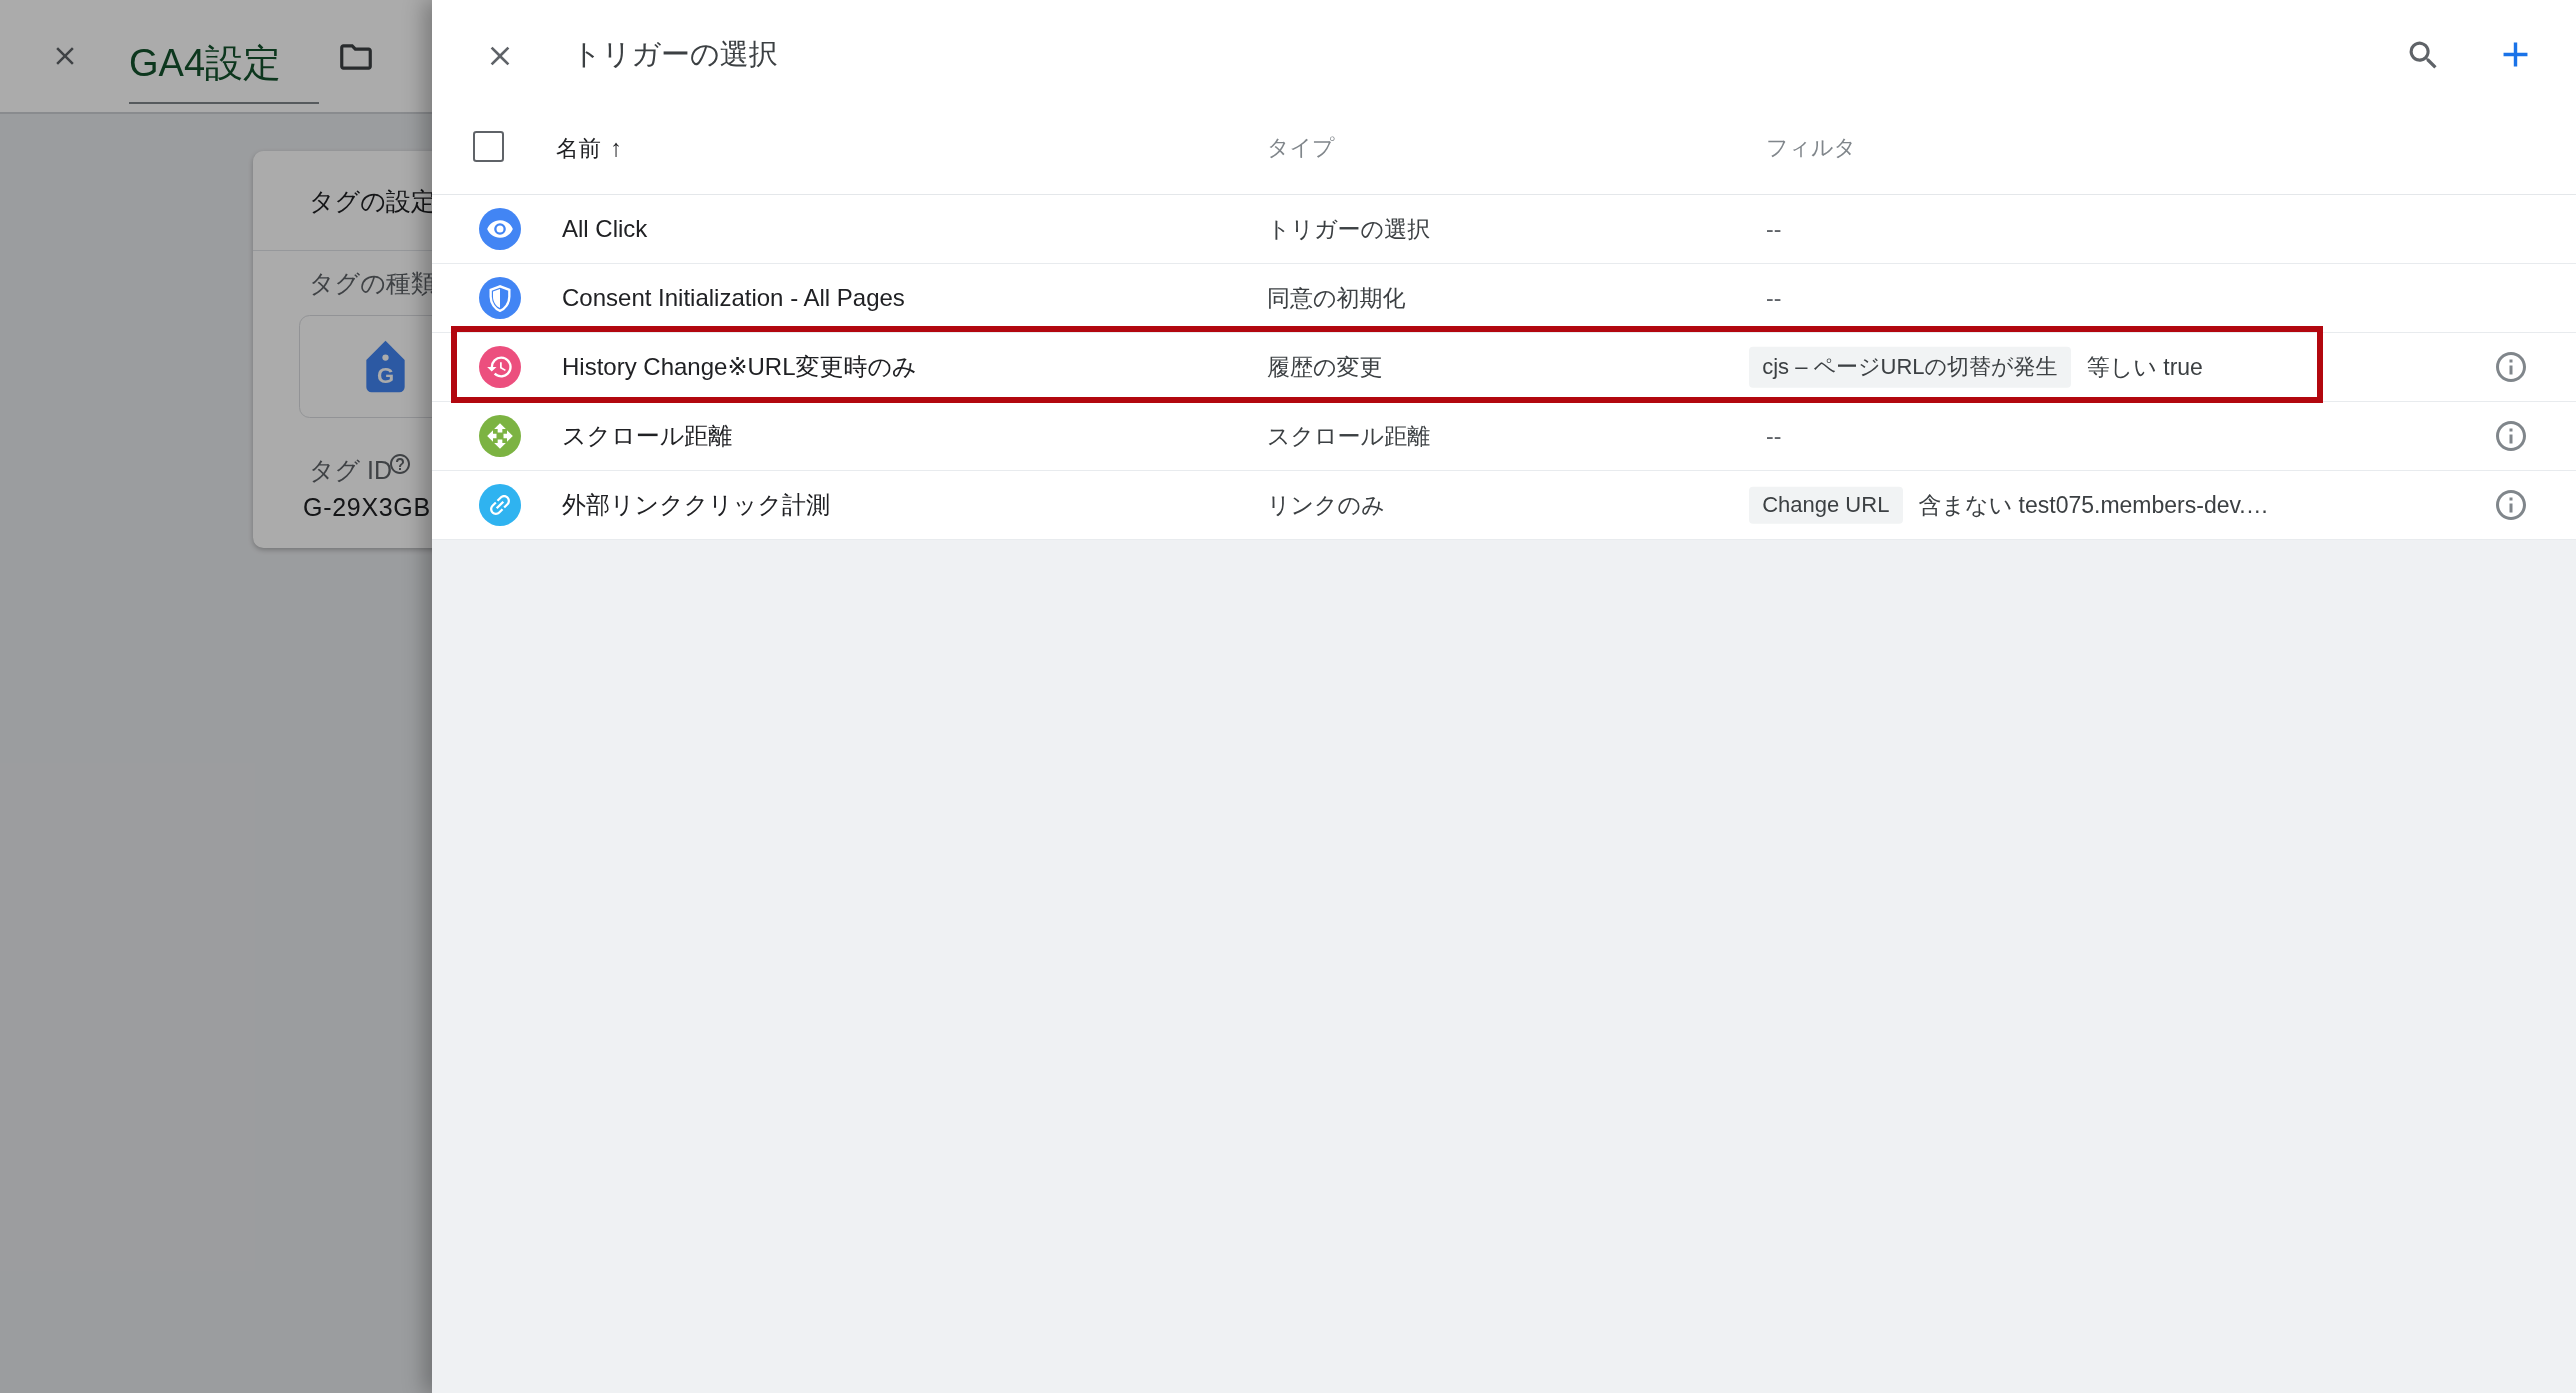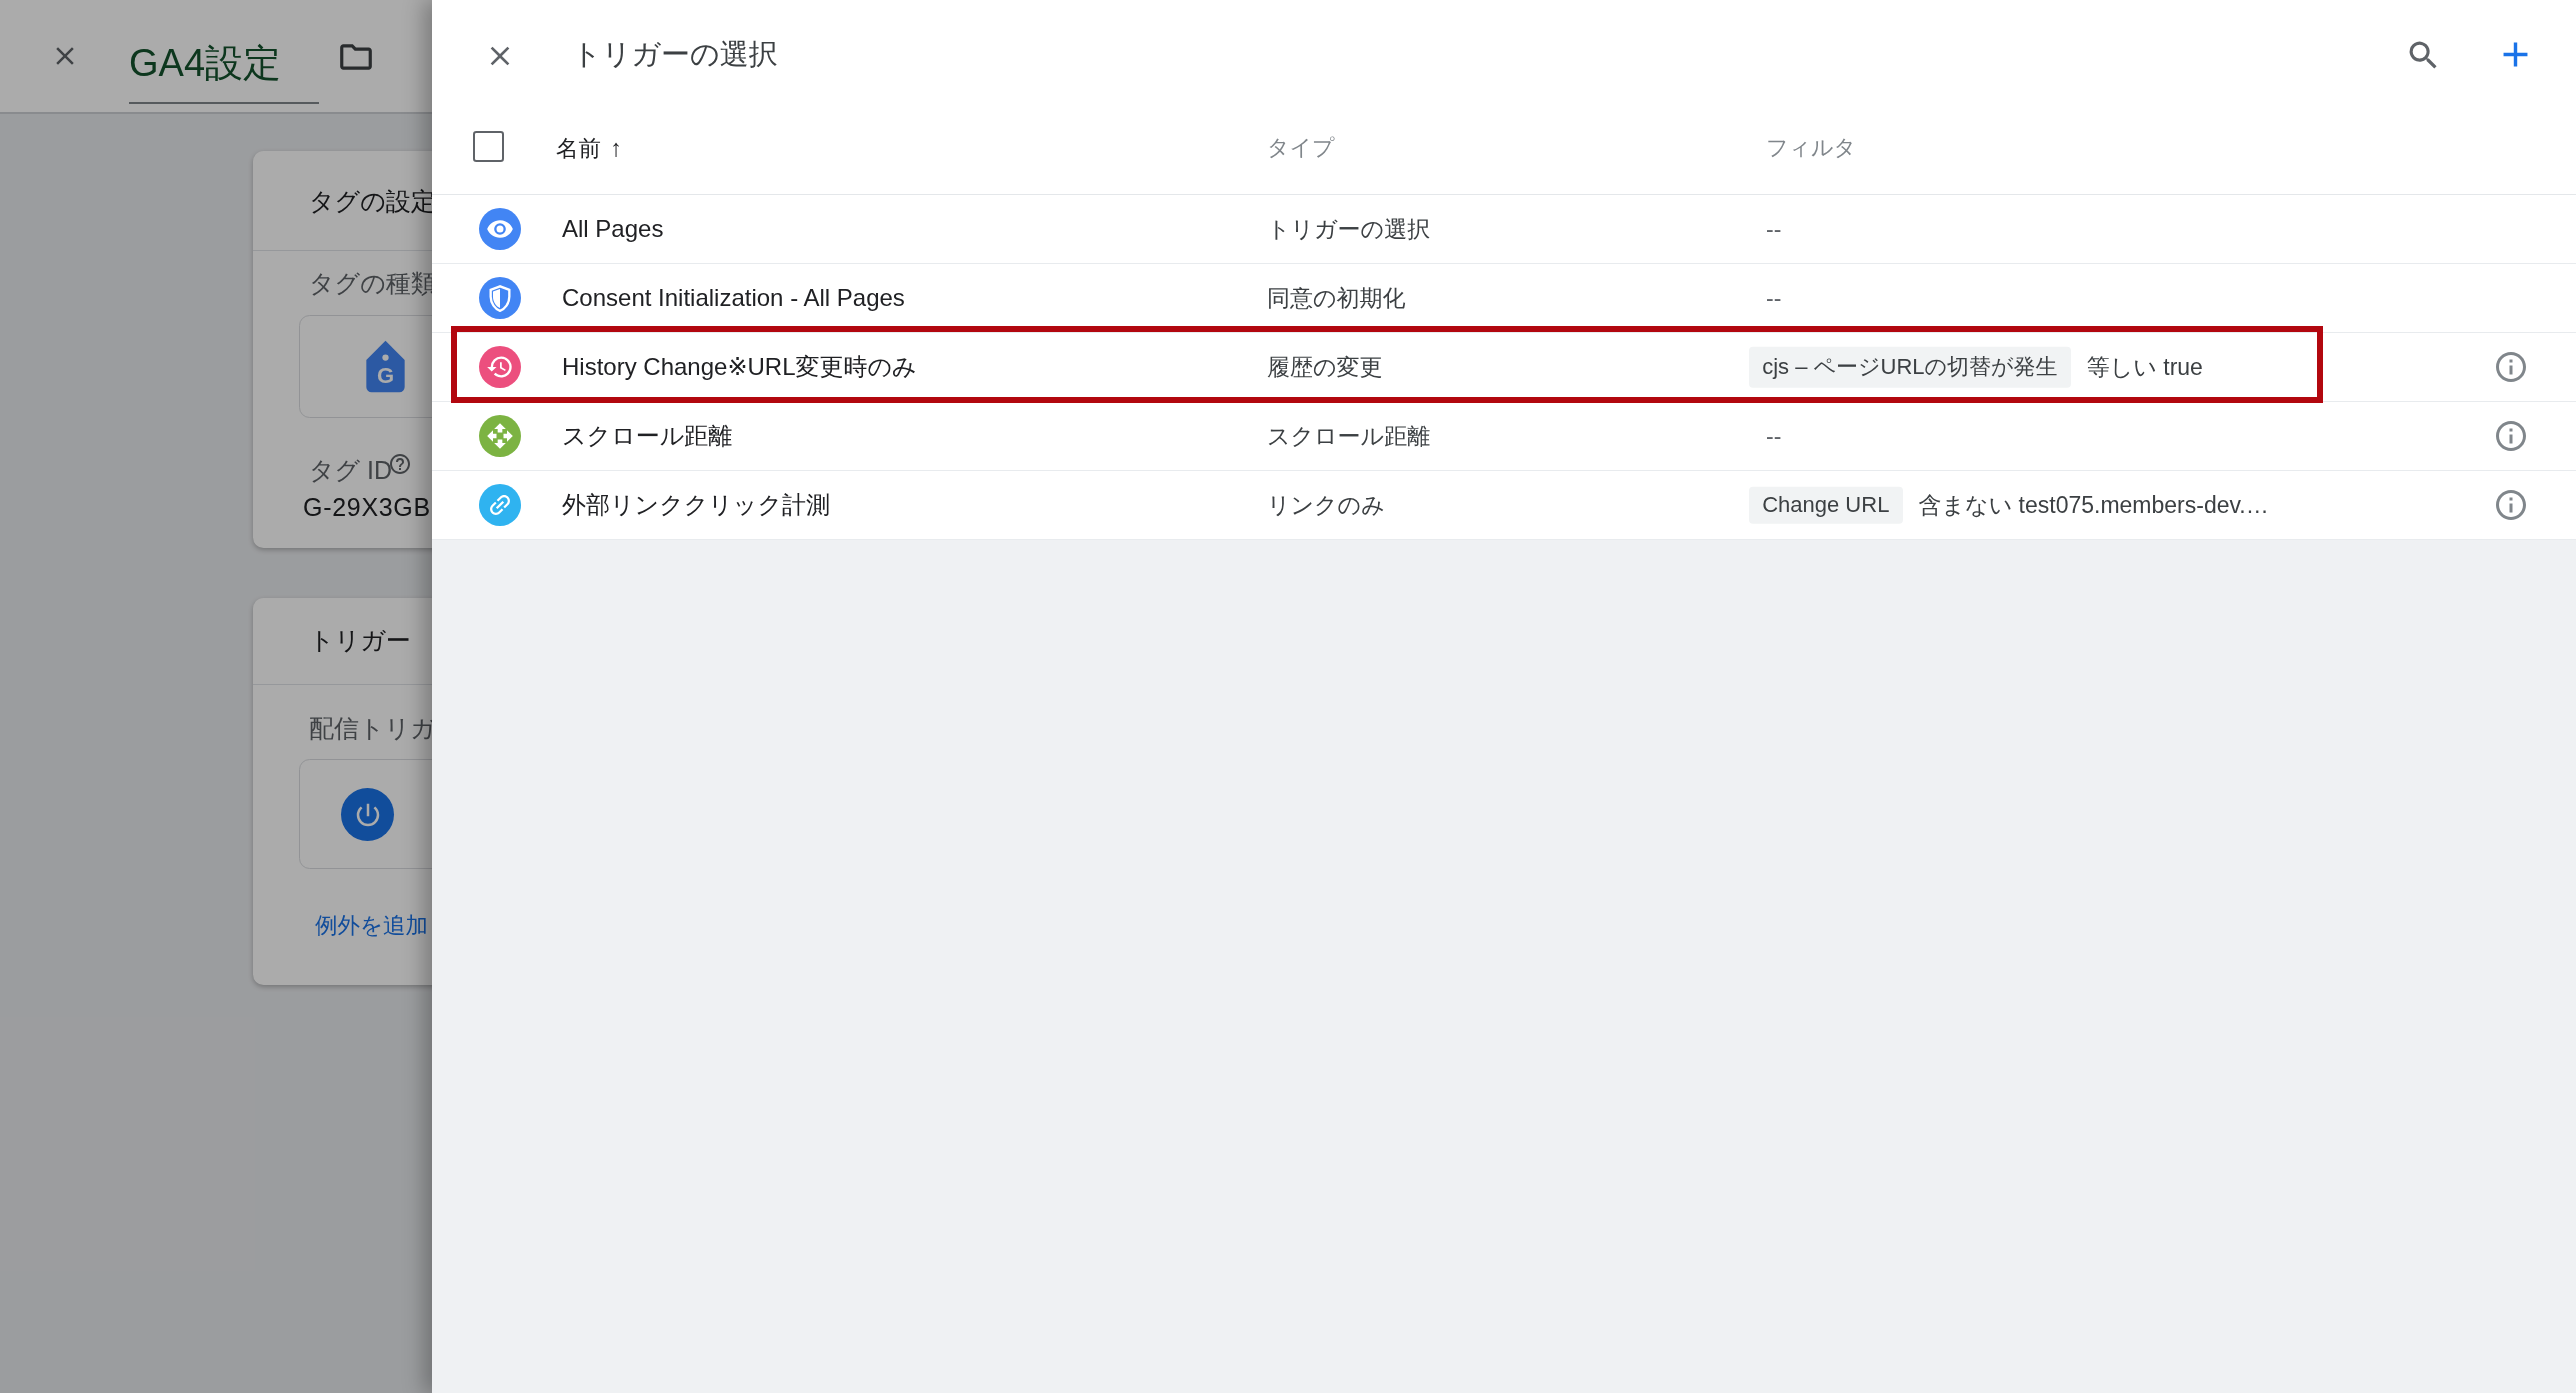--- a/index.html
+++ b/index.html
@@ -112,33 +112,20 @@
       </div>
       <div class="card-label nowrap" style="top:303px">タグ ID</div>
       <span class="help-icon" style="left:135px; top:301px;">
         <svg viewBox="0 0 24 24">
             <path fill="#5f6368" d="M11 18h2v-2h-2v2zm1-16C6.48 2 2 6.48 2 12s4.48 10 10 10 10-4.48 10-10S17.52 2 12 2zm0 18c-4.41 0-8-3.59-8-8s3.59-8 8-8 8 3.59 8 8-3.59 8-8 8zm0-14a4 4 0 0 0-4 4h2a2 2 0 1 1 4 0c0 2-3 1.75-3 5h2c0-2.25 3-2.5 3-5a4 4 0 0 0-4-4z"></path>
           </svg>
       </span>
       <div class="tag-id-value nowrap" style="top:342px">G-29X3GBF</div>
     </div>
 
-    <div class="card card2">
-      <div class="card-heading nowrap" style="top:26.4px">トリガー</div>
-      <div class="card-div" style="top:86px"></div>
-      <div class="card-label nowrap" style="top:114px">配信トリガー</div>
-      <div class="inner-box" style="top:161px; height:110px;">
-        <span class="power-circle">
-          <svg viewBox="0 0 24 24" width="30" height="30">
-              <path fill="#fff" d="M13 3h-2v10h2V3zm4.83 2.17-1.42 1.42A6.92 6.92 0 0 1 19 12a7 7 0 1 1-14 0c0-2.06.88-3.92 2.58-5.42L6.17 5.17A8.93 8.93 0 0 0 3 12a9 9 0 1 0 18 0c0-2.74-1.23-5.19-3.17-6.83z"></path>
-            </svg>
-        </span>
-      </div>
-      <div class="exception-link nowrap" style="top:312px">例外を追加</div>
-    </div>
   </div>
 
   <div class="scrim"></div>
 
   <div class="panel">
 
     <div class="panel-header">
       <span class="close">
         <svg viewBox="0 0 24 24">
             <path fill="#5f6368" d="M19 6.41L17.59 5 12 10.59 6.41 5 5 6.41 10.59 12 5 17.59 6.41 19 12 13.41 17.59 19 19 17.59 13.41 12z"></path>
@@ -167,21 +154,21 @@
     </div>
 
     <div class="rows">
 
       <div class="row">
         <span class="circle c-blue">
           <svg viewBox="0 0 24 24">
               <path fill="#fff" d="M12 4.5C7 4.5 2.7 7.6 1 12c1.7 4.4 6 7.5 11 7.5s9.3-3.1 11-7.5c-1.7-4.4-6-7.5-11-7.5zm0 12.5a5 5 0 1 1 0-10 5 5 0 0 1 0 10zm0-8a3 3 0 1 0 0 6 3 3 0 0 0 0-6z"></path>
             </svg>
         </span>
-        <span class="cell name nowrap">All Pages</span>
+        <span class="cell name nowrap">All Click</span>
         <span class="cell type nowrap">トリガーの選択</span>
         <span class="cell filter nowrap">
           <span class="dashdash">--</span>
         </span>
       </div>
 
       <div class="row">
         <span class="circle c-blue">
           <svg viewBox="0 0 24 24">
             <path d="M12 2L4 5v6c0 5.5 3.8 10.7 8 12 4.2-1.3 8-6.5 8-12V5l-8-3z" fill="none" stroke="#fff" stroke-width="2"></path>

